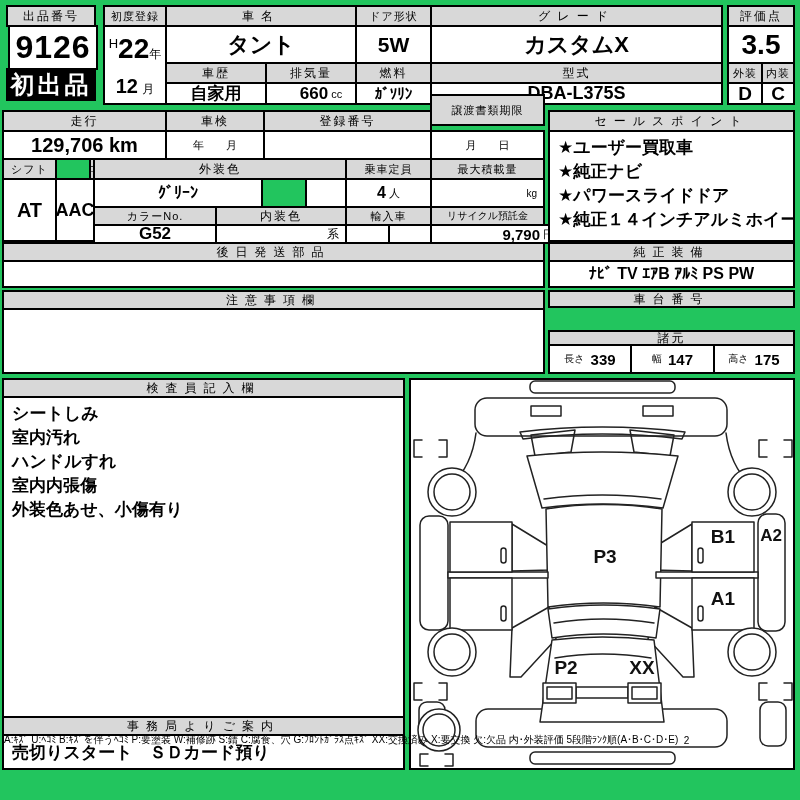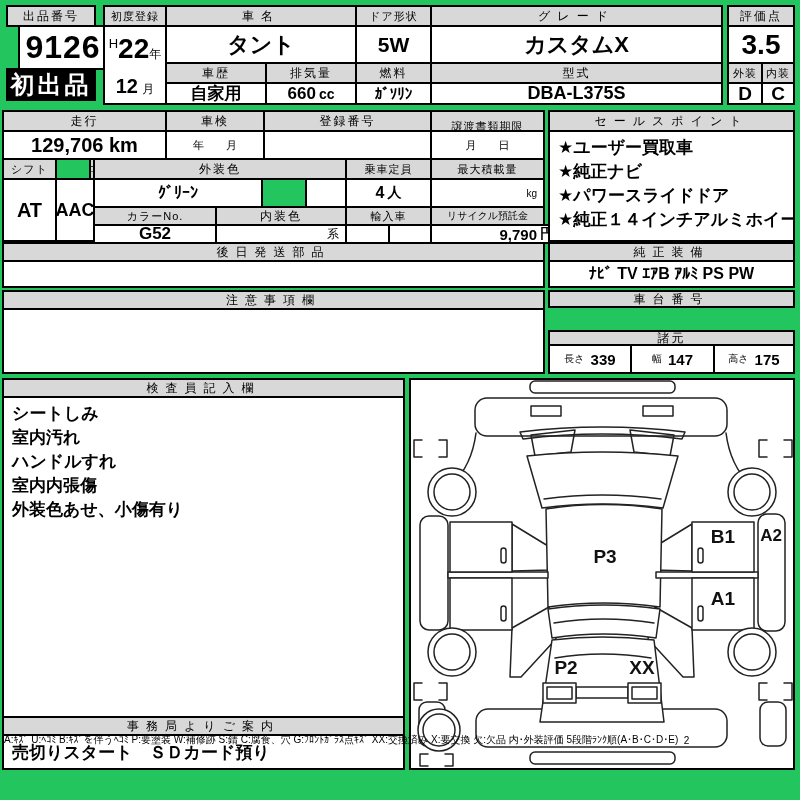--- a/index.html
+++ b/index.html
@@ -9,50 +9,50 @@
         display:flex;align-items:center;justify-content:center;white-space:nowrap;overflow:hidden;}
   .hdr{background:#d8d8d8;font-size:12px;letter-spacing:2px;font-weight:500;}
   .hdr.wide{letter-spacing:7px;}
   .hdr.h-s{font-size:11px;letter-spacing:1px;}
   .hdr.h-xs{font-size:10px;letter-spacing:0;}
   .val{font-weight:bold;}
   .left{justify-content:flex-start;}
   .right{justify-content:flex-end;}
   .noborder{border:none;background:transparent;}
   .black{background:#000;color:#fff;}
-  .unit{font-size:14px;font-weight:bold;margin-left:3px;}
+  .unit{font-size:11px;font-weight:normal;margin-left:3px;}
   .lines{flex-direction:column;align-items:flex-start;justify-content:flex-start;padding:4px 8px;}
   .lines div{line-height:24px;font-weight:bold;font-size:17px;}
   svg text{font-family:"Liberation Sans","DejaVu Sans",sans-serif;}
 </style>
 </head>
 <body>
 
 <div class="sheet">
 
   <div class="cell hdr" style="left:6px;top:5px;width:90px;height:22px;">出品番号</div>
-  <div class="cell val" style="left:18px;top:25px;width:90px;height:45px;font-size:32px;letter-spacing:1px;">9126</div>
+  <div class="cell val" style="left:8px;top:25px;width:90px;height:45px;font-size:32px;letter-spacing:1px;">9126</div>
   <div class="cell black val" style="left:6px;top:68px;width:90px;height:33px;font-size:24px;letter-spacing:3px;">初出品</div>
 
   <div class="cell hdr h-s" style="left:103px;top:5px;width:64px;height:22px;">初度登録</div>
   <div class="cell" style="left:103px;top:25px;width:64px;height:80px;flex-direction:column;justify-content:flex-start;">
     <div style="line-height:34px;">
       <span style="font-size:13px;vertical-align:10px;">H</span><span style="font-size:28px;font-weight:bold;">22</span><span style="font-size:12px;">年</span>
     </div>
     <div style="line-height:30px;">
       <span style="font-size:20px;font-weight:bold;">12</span> <span style="font-size:12px;">月</span>
     </div>
   </div>
 
   <div class="cell hdr wide" style="left:165px;top:5px;width:192px;height:22px;">車名</div>
   <div class="cell val" style="left:165px;top:25px;width:192px;height:39px;font-size:22px;">タント</div>
   <div class="cell hdr" style="left:165px;top:62px;width:102px;height:22px;">車歴</div>
   <div class="cell val" style="left:165px;top:82px;width:102px;height:23px;font-size:17px;">自家用</div>
   <div class="cell hdr" style="left:265px;top:62px;width:92px;height:22px;">排気量</div>
-  <div class="cell" style="left:265px;top:82px;width:92px;height:23px;">
+  <div class="cell" style="left:265px;top:82px;width:112px;height:23px;">
     <span class="val" style="font-size:17px;">660</span>
       <span class="unit">cc</span>
   </div>
 
   <div class="cell hdr h-s" style="left:355px;top:5px;width:77px;height:22px;">ドア形状</div>
   <div class="cell val" style="left:355px;top:25px;width:77px;height:39px;font-size:21px;">5W</div>
   <div class="cell hdr" style="left:355px;top:62px;width:77px;height:22px;">燃料</div>
   <div class="cell val" style="left:355px;top:82px;width:77px;height:23px;font-size:15px;">ｶﾞｿﾘﾝ</div>
 
   <div class="cell hdr wide" style="left:430px;top:5px;width:293px;height:22px;">グレード</div>
@@ -66,21 +66,21 @@
   <div class="cell hdr h-s" style="left:761px;top:62px;width:34px;height:22px;">内装</div>
   <div class="cell val" style="left:727px;top:82px;width:36px;height:23px;font-size:19px;">D</div>
   <div class="cell val" style="left:761px;top:82px;width:34px;height:23px;font-size:19px;">C</div>
 
   <div class="cell hdr" style="left:2px;top:110px;width:165px;height:22px;">走行</div>
   <div class="cell val" style="left:2px;top:130px;width:165px;height:30px;font-size:20px;">129,706 km</div>
   <div class="cell hdr" style="left:165px;top:110px;width:100px;height:22px;">車検</div>
   <div class="cell" style="left:165px;top:130px;width:100px;height:30px;font-size:11px;">年　　月</div>
   <div class="cell hdr" style="left:263px;top:110px;width:169px;height:22px;">登録番号</div>
   <div class="cell" style="left:263px;top:130px;width:169px;height:30px;"></div>
-  <div class="cell hdr h-s" style="left:430px;top:110px;width:115px;height:32px;">譲渡書類期限</div>
+  <div class="cell hdr h-s" style="left:430px;top:94px;width:115px;height:32px;">譲渡書類期限</div>
   <div class="cell" style="left:430px;top:130px;width:115px;height:30px;font-size:11px;">月　　日</div>
 
   <div class="cell hdr h-s" style="left:2px;top:158px;width:55px;height:22px;font-family:Liberation Mono, monospace;">シフト</div>
   <div class="cell hdr h-xs" style="left:55px;top:158px;width:40px;height:22px;margin-left:34px;">エアコン</div>
   <div class="cell hdr" style="left:93px;top:158px;width:254px;height:22px;">外装色</div>
   <div class="cell hdr h-s" style="left:345px;top:158px;width:87px;height:22px;">乗車定員</div>
   <div class="cell hdr h-s" style="left:430px;top:158px;width:115px;height:22px;">最大積載量</div>
 
   <div class="cell val" style="left:2px;top:178px;width:55px;height:64px;font-size:20px;">AT</div>
   <div class="cell val" style="left:55px;top:178px;width:40px;height:64px;font-size:18px;">AAC</div>

